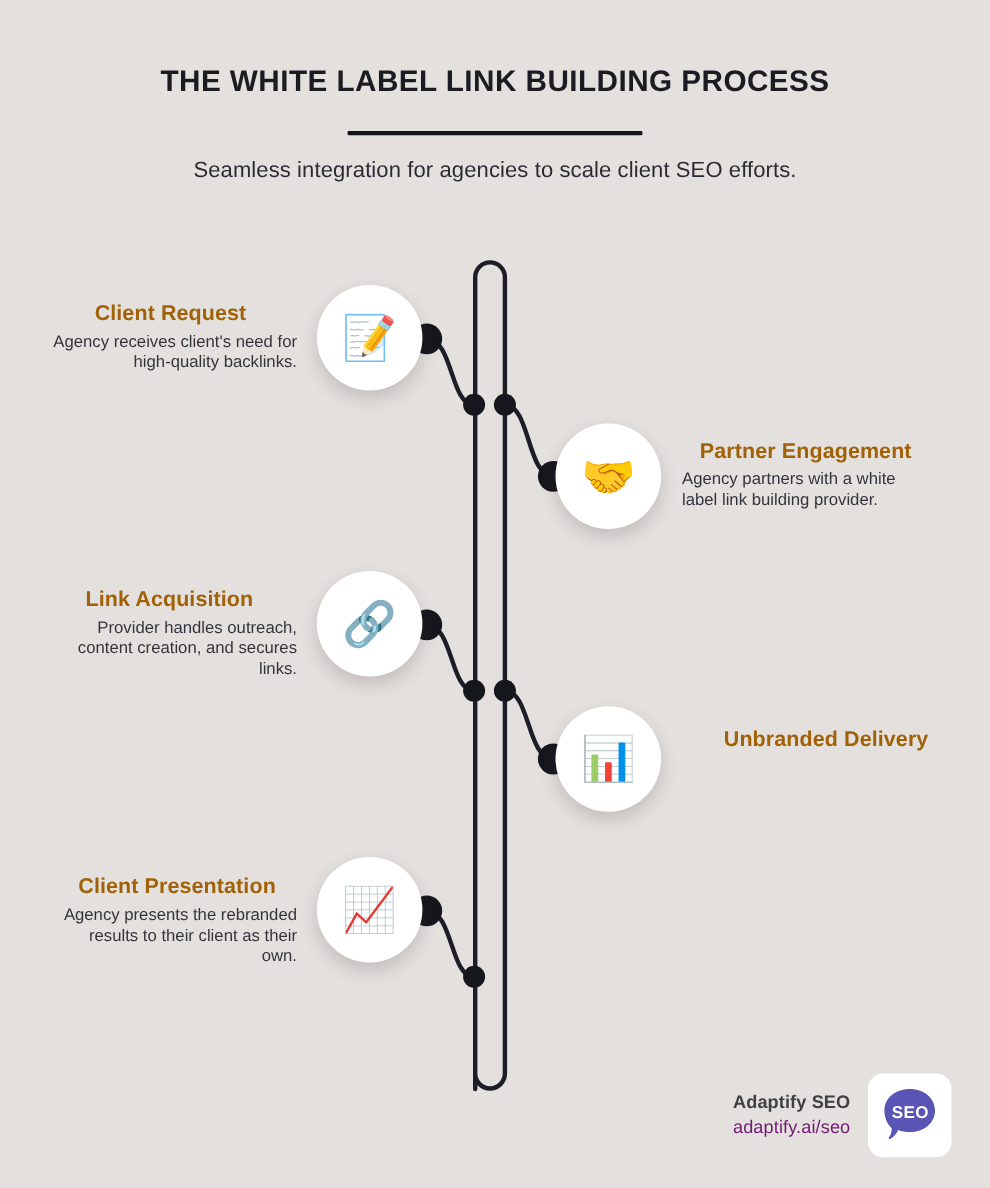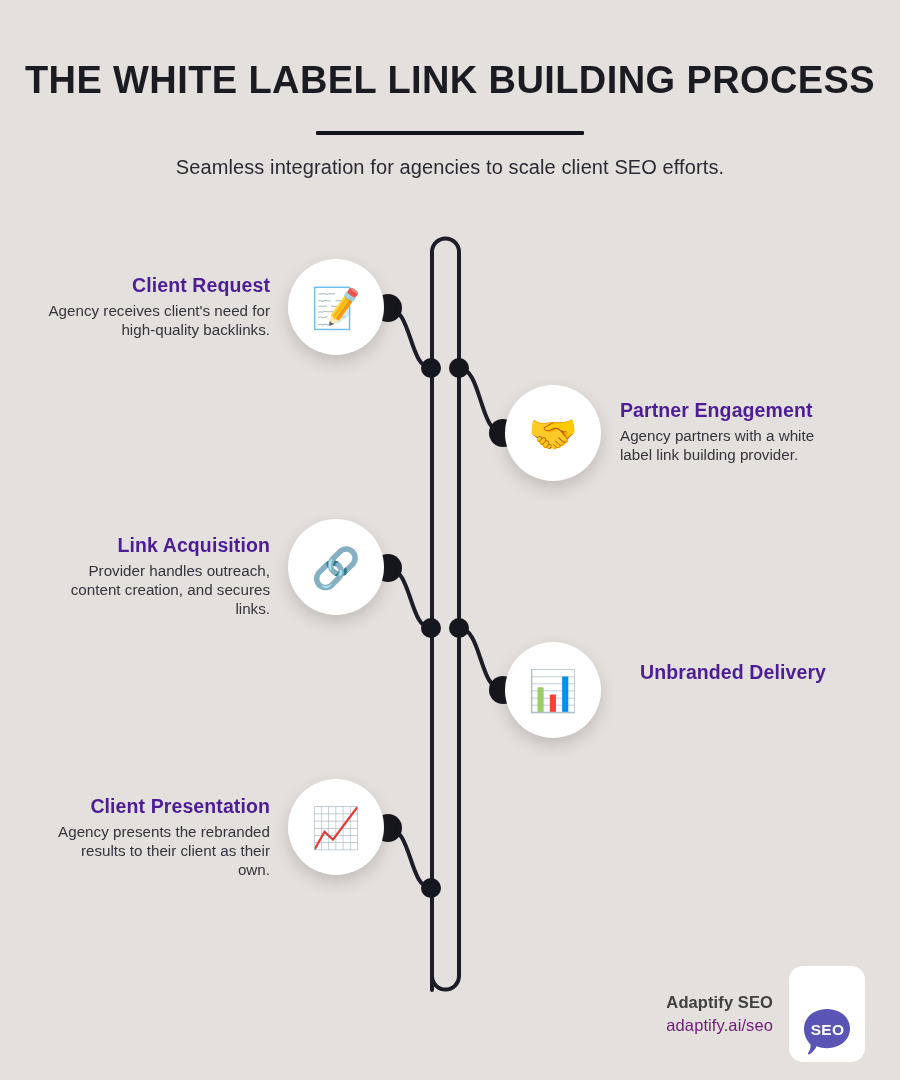--- a/index.html
+++ b/index.html
@@ -20,21 +20,21 @@
 
   
   .header {
     position: absolute;
     top: 0; left: 0;
     width: 900px;
     text-align: center;
     padding-top: 60px;
   }
   .title {
-    font-size: 38px;
+    font-size: 27px;
     font-weight: 800;
     letter-spacing: 0.4px;
     color: #1b1b22;
     line-height: 1.1;
     text-transform: uppercase;
   }
   .divider {
     width: 268px;
     height: 4px;
     background: #14141c;
@@ -74,24 +74,25 @@
   }
   .node .emoji { transform: translateY(1px); }
 
   
   .step-text { position: absolute; }
   .step-text.left  { text-align: right; }
   .step-text.right { text-align: left; }
   .step-title {
     font-size: 19.5px;
     font-weight: 800;
-    color: #4c1d95;
+    color: #a16207;
     letter-spacing: 0.1px;
     line-height: 1.18;
     white-space: nowrap;
+    text-align: center;
   }
   .step-desc {
     margin-top: 4px;
     font-size: 15.2px;
     font-weight: 400;
     color: #34343c;
     line-height: 1.26;
   }
 
   
@@ -115,25 +116,25 @@
   }
   .brand-url {
     margin-top: 4px;
     font-size: 16.5px;
     font-weight: 400;
     color: #701a75;
     letter-spacing: 0.1px;
   }
   .logo-tile {
     width: 76px;
-    height: 96px;
+    height: 76px;
     background: #ffffff;
     border-radius: 14px;
     display: flex;
-    align-items: flex-end;
+    align-items: center;
     justify-content: center;
     flex: 0 0 auto;
   }
 </style>
 </head>
 <body>
 
 <div id="infographic">
 
   <div class="header">

